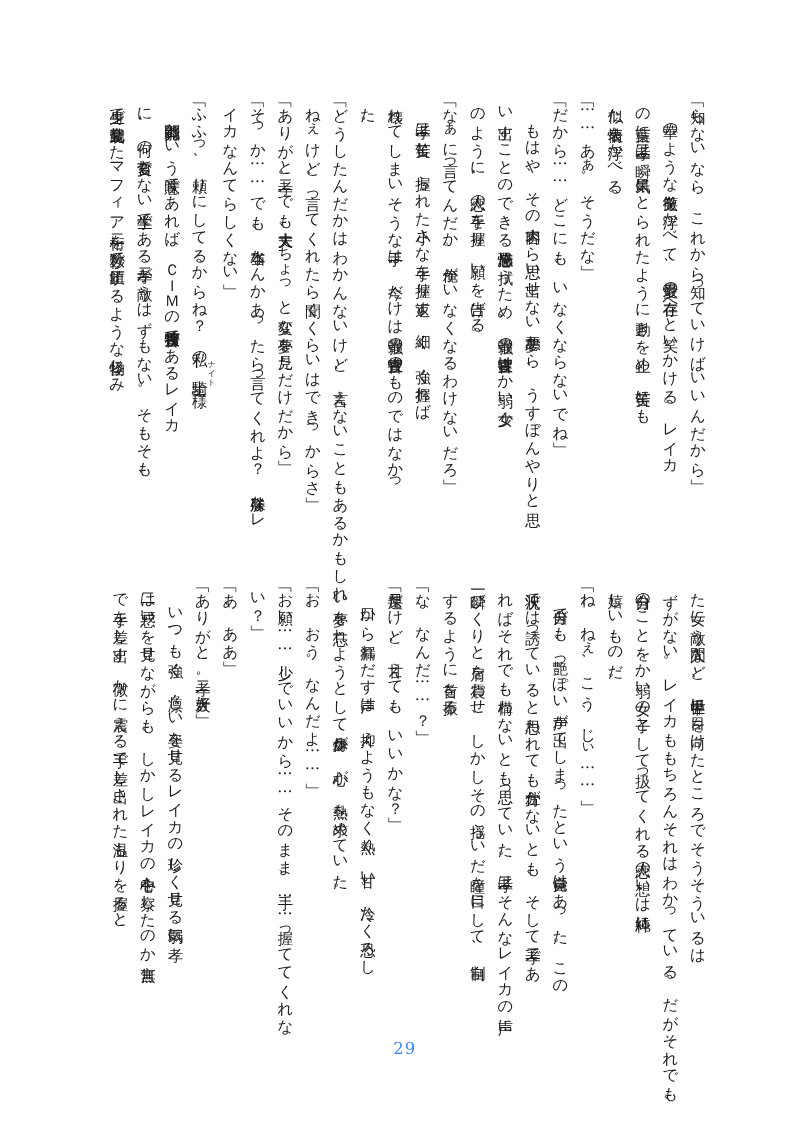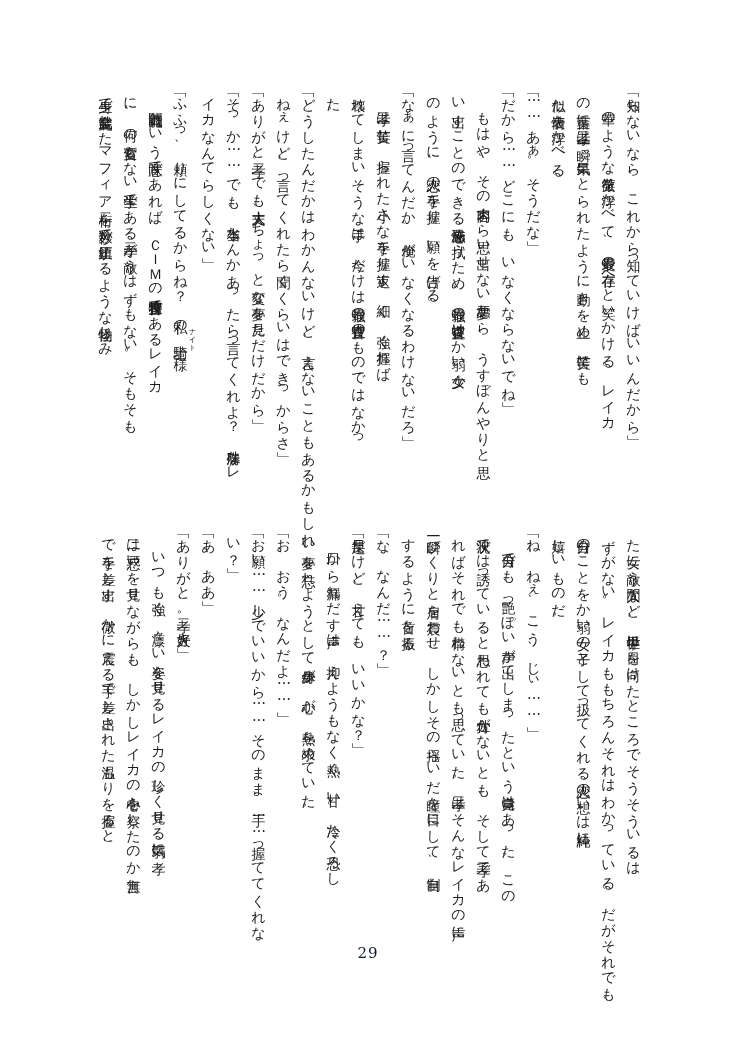--- a/index.html
+++ b/index.html
@@ -38,21 +38,21 @@
     text-orientation: upright;
   }
   .page-number {
     position: absolute;
     top: 944px;
     left: 0;
     width: 736px;
     text-align: center;
     font-size: 15px;
     letter-spacing: 1px;
-    color: #0f172a;
+    color: #3b82f6;
   }
 </style>
 </head>
 <body>
 
 <div class="page">
   <div class="text-block block-top">
       <div class="tline">「知らないなら、これから知っていけばいいんだから」</div>
       <div class="tline indent">華のような微笑を浮かべて、最愛の存在へと笑いかける。レイカ</div>
       <div class="tline">の言葉に孝二は一瞬、呆気にとられたように動きを止め、苦笑にも</div>

